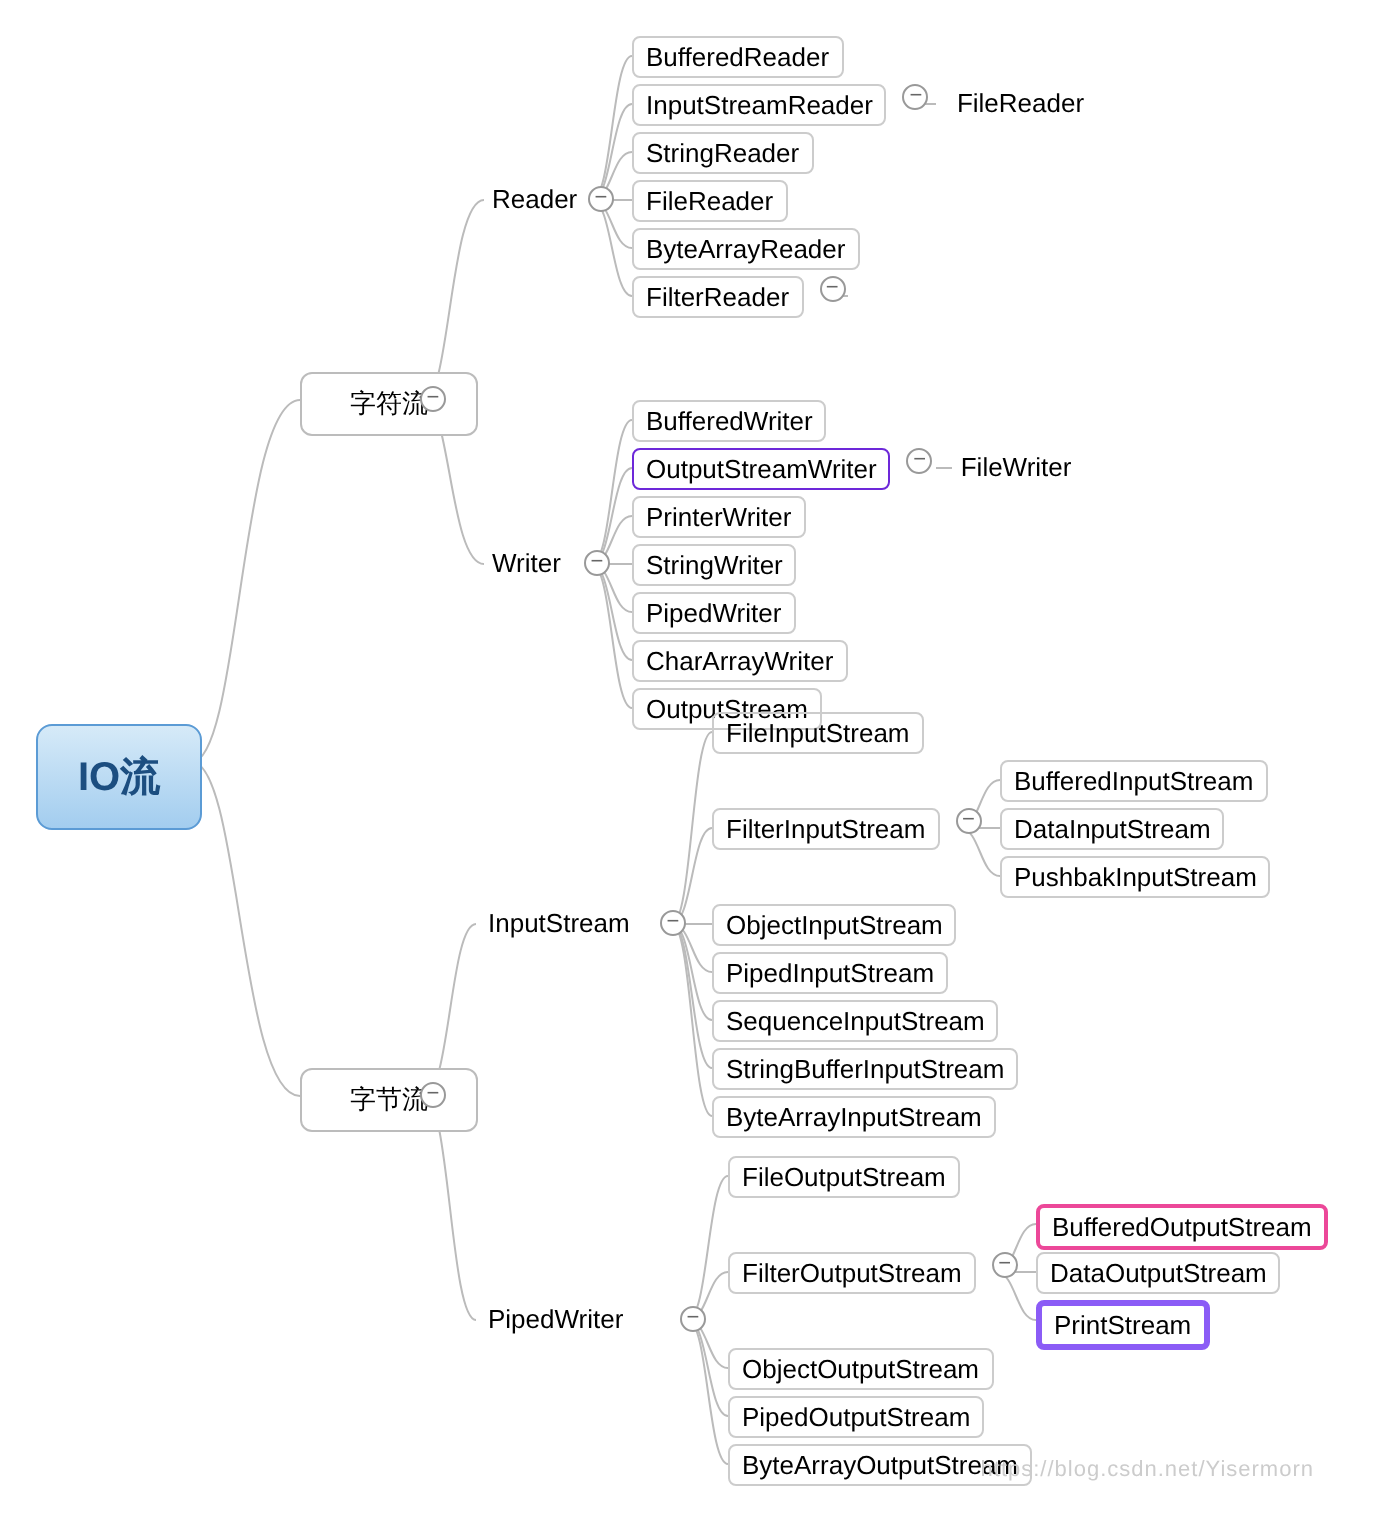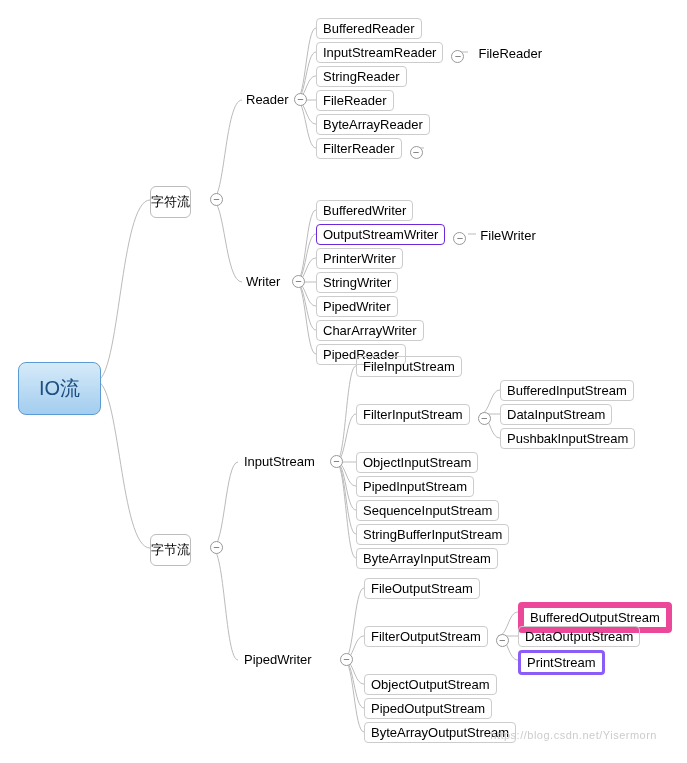--- a/index.html
+++ b/index.html
@@ -12,28 +12,28 @@
     width: 687px;
     height: 763px;
     position: relative;
   }
   .root {
     background: linear-gradient(#d6eaf8, #a3cdef);
     border: 1px solid #5b9bd5;
     border-radius: 8px;
     padding: 12px 20px;
     font-size: 20px;
-    font-weight: normal;
+    font-weight: bold;
     color: #1c4e80;
     white-space: nowrap;
   }
   .branch {
     border: 1px solid #bcbcbc;
     border-radius: 6px;
-    padding: 6px 0;
+    padding: 6px 24px;
     white-space: nowrap;
     background: #fff;
     font-family: Liberation Serif, serif;
   }
   .plain {
     padding: 2px 6px;
     white-space: nowrap;
   }
   .minus {
     display: inline-flex;
@@ -46,21 +46,21 @@
     font-size: 11px;
     line-height: 1;
     color: #666;
     margin: 0 6px;
     background: #fff;
     cursor: pointer;
   }
   .minus::before { content: "−"; }
   .leafrow {
     display: flex;
-    align-items: flex-end;
+    align-items: flex-start;
     gap: 2px;
   }
   .watermark {
     position: absolute;
     right: 30px;
     bottom: 22px;
     font-size: 11px;
     color: #ccc;
     letter-spacing: 0.5px;
   }
@@ -162,21 +162,21 @@
 <div class="plain" style="position:absolute;left:316px;top:200px;border:1px solid #ccc;border-radius:4px"><span>BufferedWriter</span></div>
 <div style="position:absolute;left:316px;top:224px" class="leafrow">
   <div class="plain" style="border:1px solid #6d28d9;border-radius:4px"><span>OutputStreamWriter</span></div>
   <span class="minus"></span>
   <div class="plain"><span>FileWriter</span></div>
 </div>
 <div class="plain" style="position:absolute;left:316px;top:248px;border:1px solid #ccc;border-radius:4px"><span>PrinterWriter</span></div>
 <div class="plain" style="position:absolute;left:316px;top:272px;border:1px solid #ccc;border-radius:4px"><span>StringWriter</span></div>
 <div class="plain" style="position:absolute;left:316px;top:296px;border:1px solid #ccc;border-radius:4px"><span>PipedWriter</span></div>
 <div class="plain" style="position:absolute;left:316px;top:320px;border:1px solid #ccc;border-radius:4px"><span>CharArrayWriter</span></div>
-<div class="plain" style="position:absolute;left:316px;top:344px;border:1px solid #ccc;border-radius:4px"><span>PipedReader</span></div>
+<div class="plain" style="position:absolute;left:316px;top:344px;border:1px solid #ccc;border-radius:4px"><span>OutputStream</span></div>
 
 <div class="plain" style="position:absolute;left:238px;top:452px"><span>InputStream</span></div>
 <span class="minus" style="position:absolute;left:324px;top:455px"></span>
 
 <div class="plain" style="position:absolute;left:356px;top:356px;border:1px solid #ccc;border-radius:4px"><span>FileInputStream</span></div>
 <div style="position:absolute;left:356px;top:404px" class="leafrow">
   <div class="plain" style="border:1px solid #ccc;border-radius:4px"><span>FilterInputStream</span></div>
   <span class="minus"></span>
 </div>
 <div class="plain" style="position:absolute;left:500px;top:380px;border:1px solid #ccc;border-radius:4px"><span>BufferedInputStream</span></div>
@@ -189,20 +189,20 @@
 <div class="plain" style="position:absolute;left:356px;top:548px;border:1px solid #ccc;border-radius:4px"><span>ByteArrayInputStream</span></div>
 
 <div class="plain" style="position:absolute;left:238px;top:650px"><span>PipedWriter</span></div>
 <span class="minus" style="position:absolute;left:334px;top:653px"></span>
 
 <div class="plain" style="position:absolute;left:364px;top:578px;border:1px solid #ccc;border-radius:4px"><span>FileOutputStream</span></div>
 <div style="position:absolute;left:364px;top:626px" class="leafrow">
   <div class="plain" style="border:1px solid #ccc;border-radius:4px"><span>FilterOutputStream</span></div>
   <span class="minus"></span>
 </div>
-<div class="plain" style="position:absolute;left:518px;top:602px;border:6px solid #ec4899;border-radius:4px"><span>BufferedOutputStream</span></div>
+<div class="plain" style="position:absolute;left:518px;top:602px;border:2px solid #ec4899;border-radius:4px"><span>BufferedOutputStream</span></div>
 <div class="plain" style="position:absolute;left:518px;top:626px;border:1px solid #ccc;border-radius:4px"><span>DataOutputStream</span></div>
 <div class="plain" style="position:absolute;left:518px;top:650px;border:3px solid #8b5cf6;border-radius:4px"><span>PrintStream</span></div>
 <div class="plain" style="position:absolute;left:364px;top:674px;border:1px solid #ccc;border-radius:4px"><span>ObjectOutputStream</span></div>
 <div class="plain" style="position:absolute;left:364px;top:698px;border:1px solid #ccc;border-radius:4px"><span>PipedOutputStream</span></div>
 <div class="plain" style="position:absolute;left:364px;top:722px;border:1px solid #ccc;border-radius:4px"><span>ByteArrayOutputStream</span></div>
 
 <div class="watermark"><span>https://blog.csdn.net/Yisermorn</span></div>
 
 </body></html>

